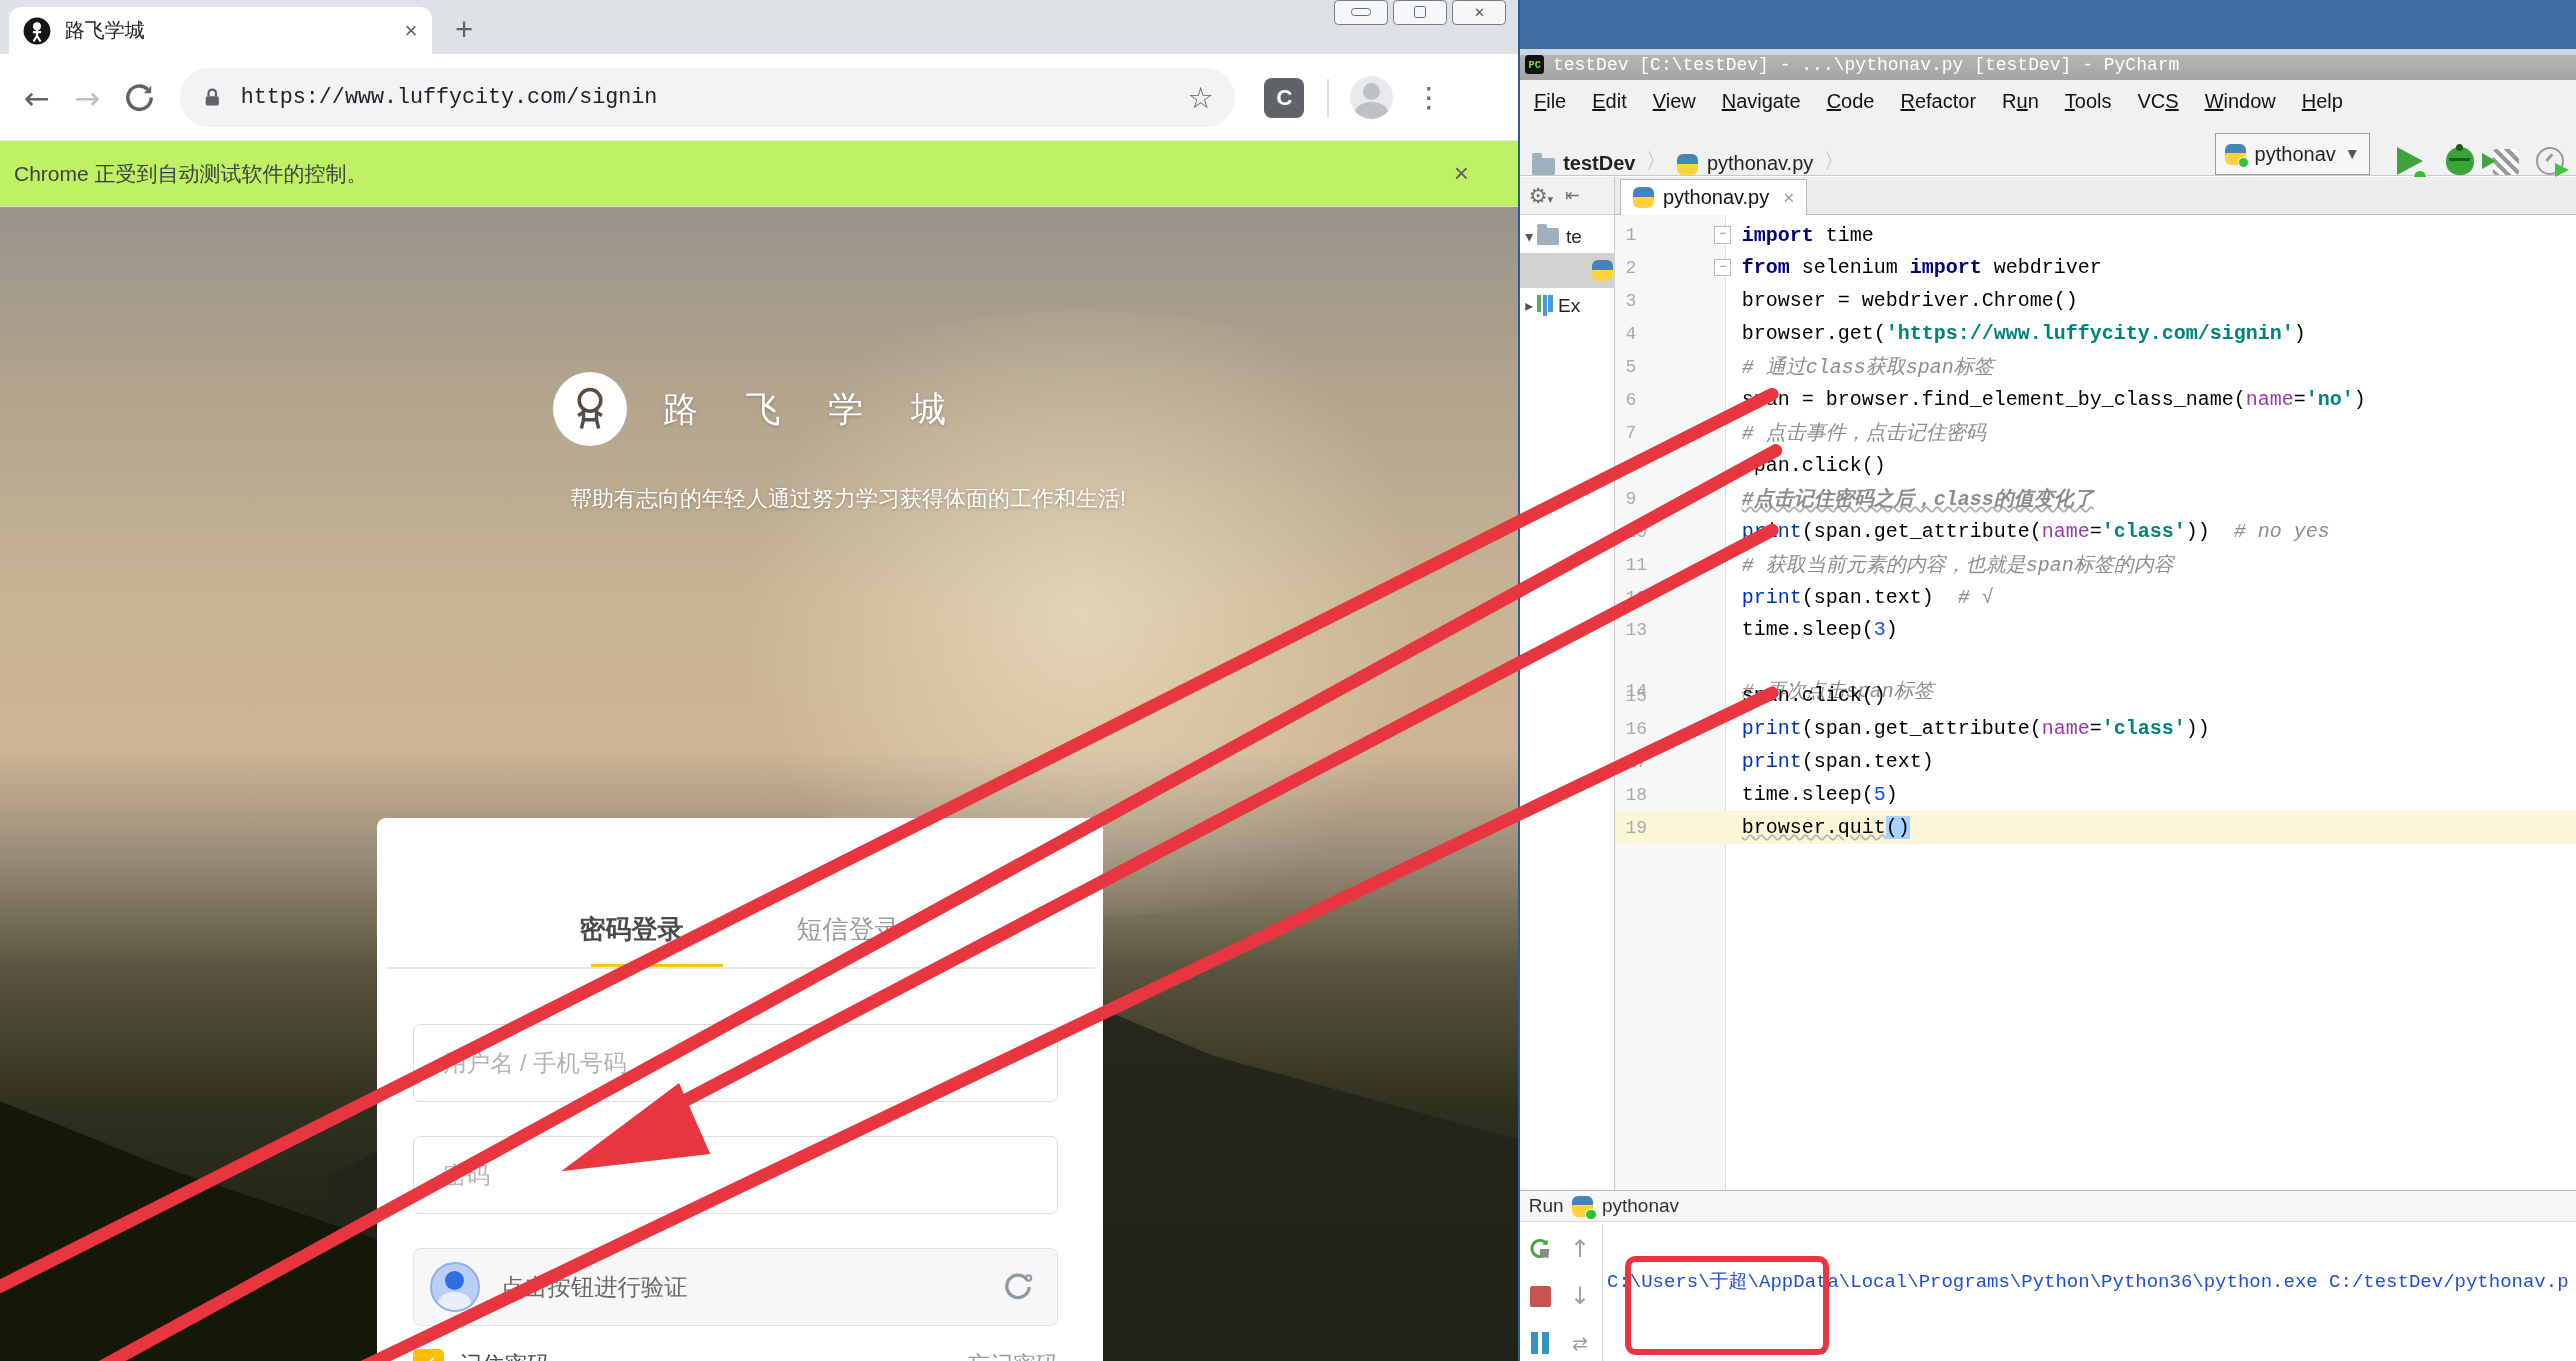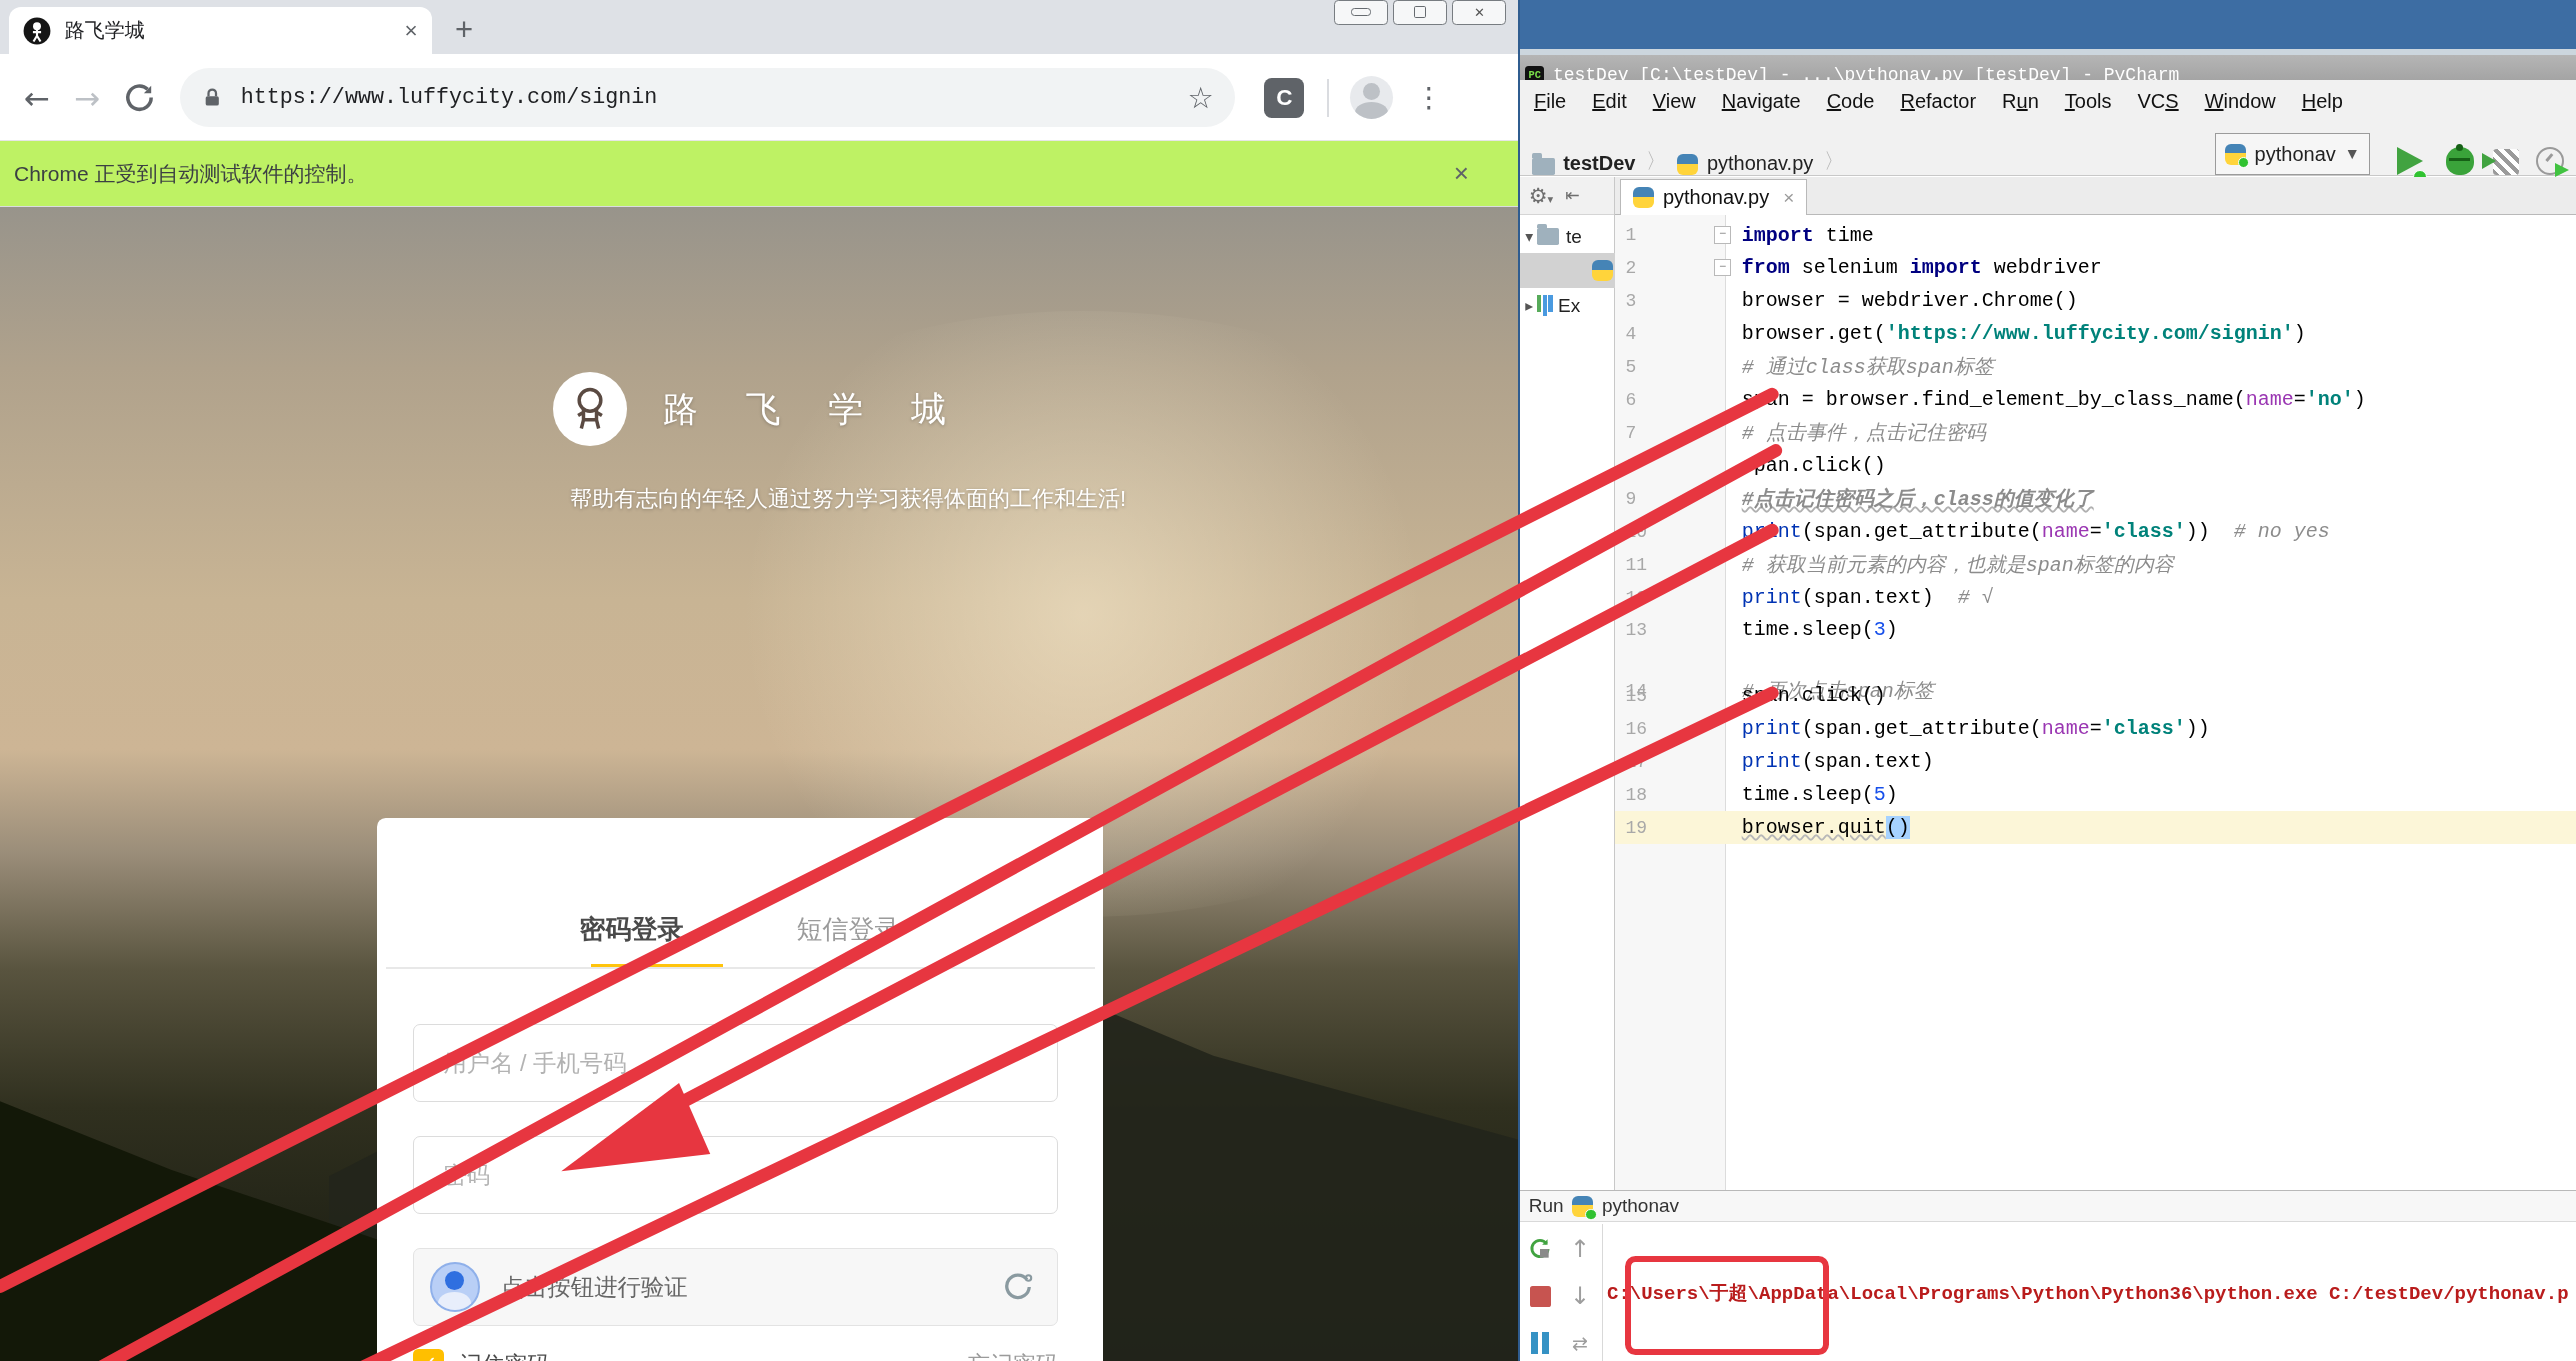--- a/index.html
+++ b/index.html
@@ -76,21 +76,21 @@
   #rememberrow{position:absolute;left:36px;top:531px;width:645px;display:flex;align-items:center;}
   #checkbox{width:31px;height:31px;border-radius:5.2px;background:#ffbf00;color:#fff;font-size:22.5px;
             display:flex;align-items:center;justify-content:center;}
   #rememberlabel{font-size:22.5px;color:#4a4a4a;margin-left:15.6px;}
   #forgot{margin-left:auto;font-size:22.5px;color:#9b9b9b;}
 
   
   #pycharm{left:1518px;top:0;width:1058px;height:1362px;background:#fff;border-left:2.6px solid #2f5c8f;box-sizing:border-box;}
   #bluestrip{left:0;top:0;width:100%;height:49px;background:#3d6da3;border-bottom:7px solid #ccd6de;box-sizing:content-box;}
   #pytitle{left:0;top:55px;width:100%;height:40px;background:linear-gradient(#b5b5b5,#9a9a9a);
-           display:flex;align-items:center;color:#fff;font-size:18px;font-family:"Liberation Mono","DejaVu Sans Mono",monospace;}
+           display:flex;color:#fff;font-size:18px;font-family:"Liberation Mono","DejaVu Sans Mono",monospace;}
   .pcicon{width:19px;height:19px;border-radius:3.5px;background:#111;color:#7be04a;font-size:10.4px;font-weight:bold;
           display:flex;align-items:center;justify-content:center;margin:0 8.7px 0 5.2px;}
   #pymenubar{left:0;top:80px;width:100%;height:42px;background:#f1f1f1;display:flex;align-items:center;
              gap:26px;font-size:20px;color:#111;padding-left:14px;box-sizing:border-box;}
   #pynavbar{left:0;top:121px;width:100%;height:55px;background:#f1f1f1;border-bottom:1.7px solid #c8c8c8;
             display:flex;align-items:flex-end;box-sizing:border-box;font-size:20px;color:#222;}
   .foldericon{width:22.5px;height:17.3px;background:#9fb1bd;border-radius:1.7px;position:relative;margin:0 8.7px 0 12px;}
   .foldericon:before{content:"";position:absolute;left:0;top:-4.3px;width:10.4px;height:4.3px;background:#9fb1bd;border-radius:1.7px 1.7px 0 0;}
   .crumbsep{color:#b5b5b5;font-size:21px;margin:0 10.4px;}
   .runconfig{margin-left:auto;display:flex;align-items:center;border:1.7px solid #9b9b9b;background:#f6f6f6;
@@ -159,21 +159,21 @@
   #runheader{position:absolute;left:0;top:0;width:100%;height:31px;display:flex;align-items:center;gap:8.7px;
              font-size:19px;color:#333;padding-left:8.7px;box-sizing:border-box;border-bottom:1.7px solid #d9d9d9;background:#f7f7f7;}
   #runtools{position:absolute;left:0;top:33px;width:83px;height:139px;border-right:1.7px solid #d9d9d9;box-sizing:border-box;}
   .rticon{position:absolute;width:26px;height:26px;display:flex;align-items:center;justify-content:center;font-size:22.5px;}
   .stopsq{width:21px;height:21px;background:#c75450;border-radius:2.6px;}
   .pausebars{display:flex;gap:4.3px;}
   .pausebars i{width:7px;height:22.5px;background:#3592c4;display:inline-block;}
   .arr{color:#9e9e9e;font-family:"DejaVu Sans",sans-serif;font-size:24px;}
   #console{position:absolute;left:87px;top:33px;width:968px;height:139px;overflow:hidden;
            font-family:"Liberation Mono","DejaVu Sans Mono",monospace;font-size:19px;white-space:pre;}
-  .execline{color:#b91c1c;margin-top:12px;font-weight:bold;}
+  .execline{color:#1d4ed8;}
   #redbox{left:1625px;top:1256px;width:204px;height:99px;border:6px solid #e73640;border-radius:10.4px;box-sizing:border-box;}
 
   #arrowsvg{left:0;top:0;width:2576px;height:1362px;pointer-events:none;z-index:40;}
 </style>
 </head>
 <body>
 
 <div id="screen">
 
   <div id="chrome" class="abs">

